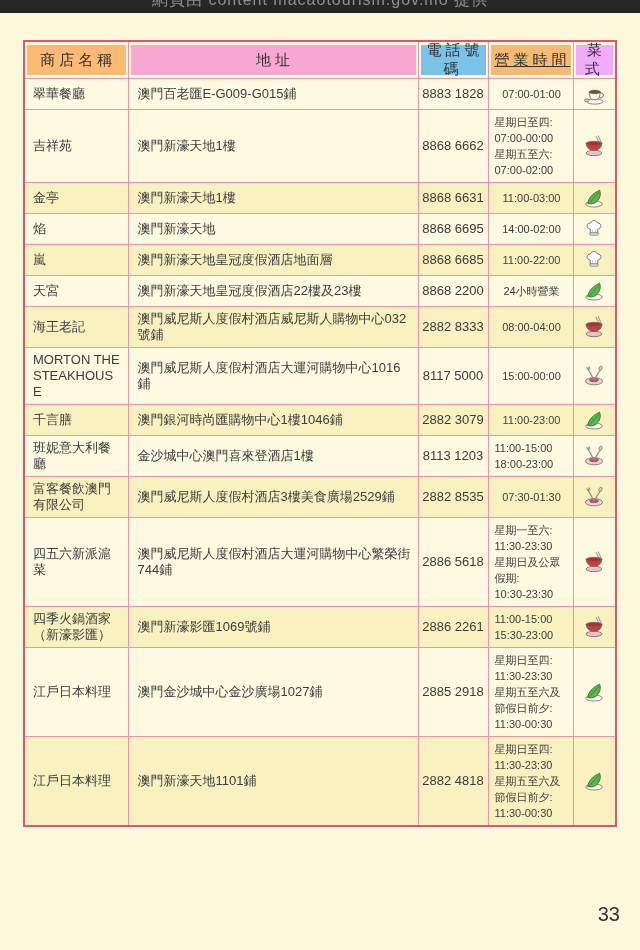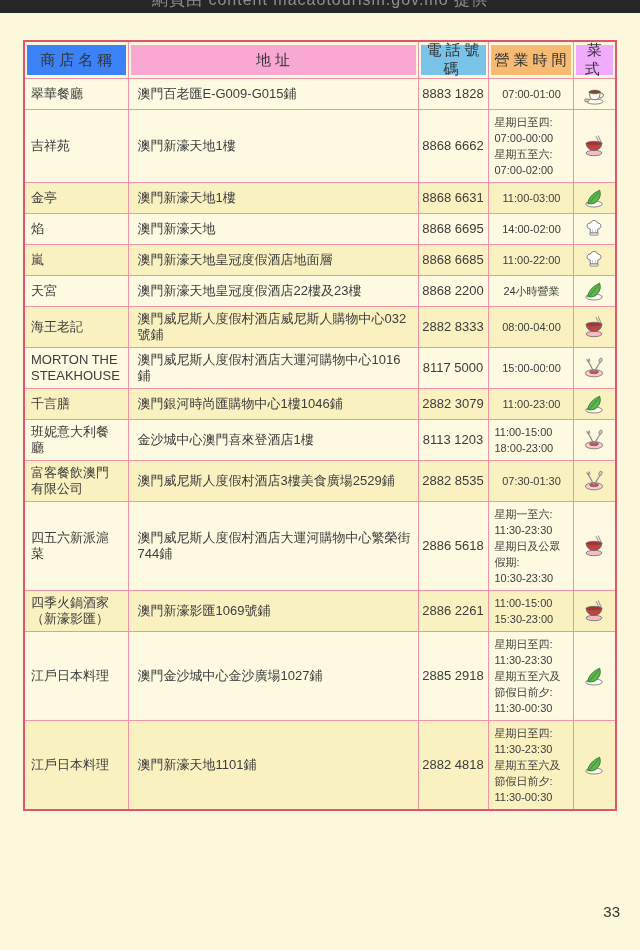--- a/index.html
+++ b/index.html
@@ -32,30 +32,30 @@
   .hdr{
     margin:2px;height:30px;display:flex;align-items:center;justify-content:center;
     font-size:15px;letter-spacing:4px;color:#333;text-indent:4px;
   }
   td{
     padding:4px 6px;font-size:13px;line-height:16px;
     vertical-align:middle;word-break:break-all;
   }
   tr.light td{background:#FDFAE1;}
   tr.dark td{background:#FAF1C1;}
-  td.c-name{}
+  td.c-name{padding-left:8px;}
   td.c-addr{padding-left:9px;}
   td.c-phone{text-align:center;padding:4px 2px;}
   td.c-hours{text-align:center;font-size:11px;padding:4px 4px 4px 6px;}
   td.c-hours.multi{text-align:left;}
   td.c-icon{text-align:center;padding:3px 2px;}
   td.c-icon svg{width:24px;height:24px;vertical-align:middle;}
   .pageno{
     position:absolute;right:20px;top:903px;
-    font-size:15px;color:#333;
+    font-size:20px;color:#333;
   }
   .defs{position:absolute;width:0;height:0;overflow:hidden;}
 </style>
 </head>
 <body>
 
 <svg class="defs" xmlns="http://www.w3.org/2000/svg">
   <symbol id="sym-coffee-cup" viewBox="0 0 32 32">
     <ellipse cx="17" cy="26" rx="11" ry="3.5" fill="#FFFDF4" stroke="#666" stroke-width="1"></ellipse>
     <ellipse cx="6.5" cy="24.5" rx="3.2" ry="1.9" fill="#E9C98E" stroke="#666" stroke-width="0.9"></ellipse>
@@ -97,30 +97,30 @@
   <colgroup>
     <col style="width:104px">
       <col style="width:290px">
       <col style="width:70px">
     <col style="width:85px">
       <col style="width:43px">
   </colgroup>
   <thead>
     <tr id="header-row">
         <th>
-          <div class="hdr" style="background: #3b82f6;">商店名稱</div>
+          <div class="hdr" style="background: #fdba74;">商店名稱</div>
         </th>
         <th>
           <div class="hdr" style="background: #f9a8d4;">地址</div>
         </th>
         <th>
           <div class="hdr" style="background: rgb(121, 195, 233);">電話號碼</div>
         </th>
         <th>
-          <div class="hdr" style="background: rgb(246, 186, 115);">營業時間</div>
+          <div class="hdr" style="background: rgb(246, 186, 115); text-decoration: underline;">營業時間</div>
         </th>
         <th>
           <div class="hdr" style="background: #f0abfc;">菜式</div>
         </th>
       </tr>
   </thead>
   <tbody id="table-body">
       <tr class="light">
         <td class="c-name">翠華餐廳</td>
         <td class="c-addr">澳門百老匯E-G009-G015鋪</td>

